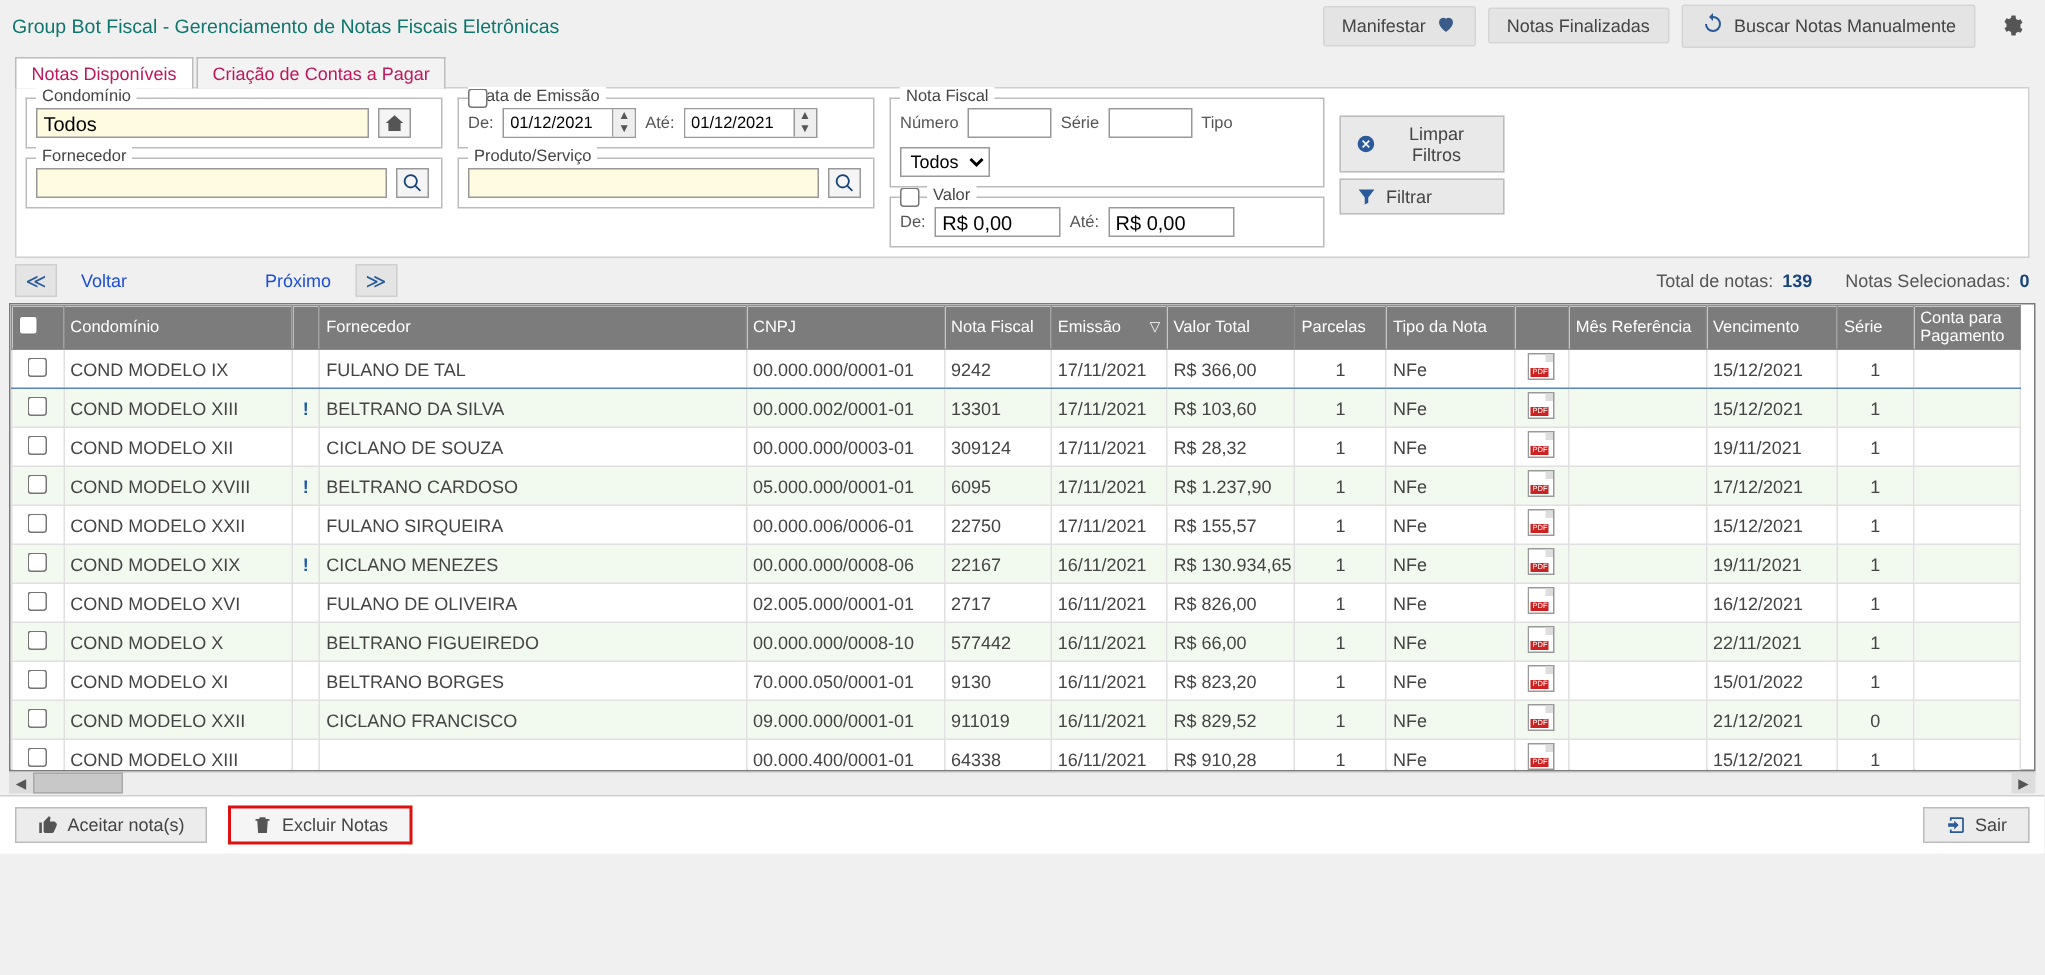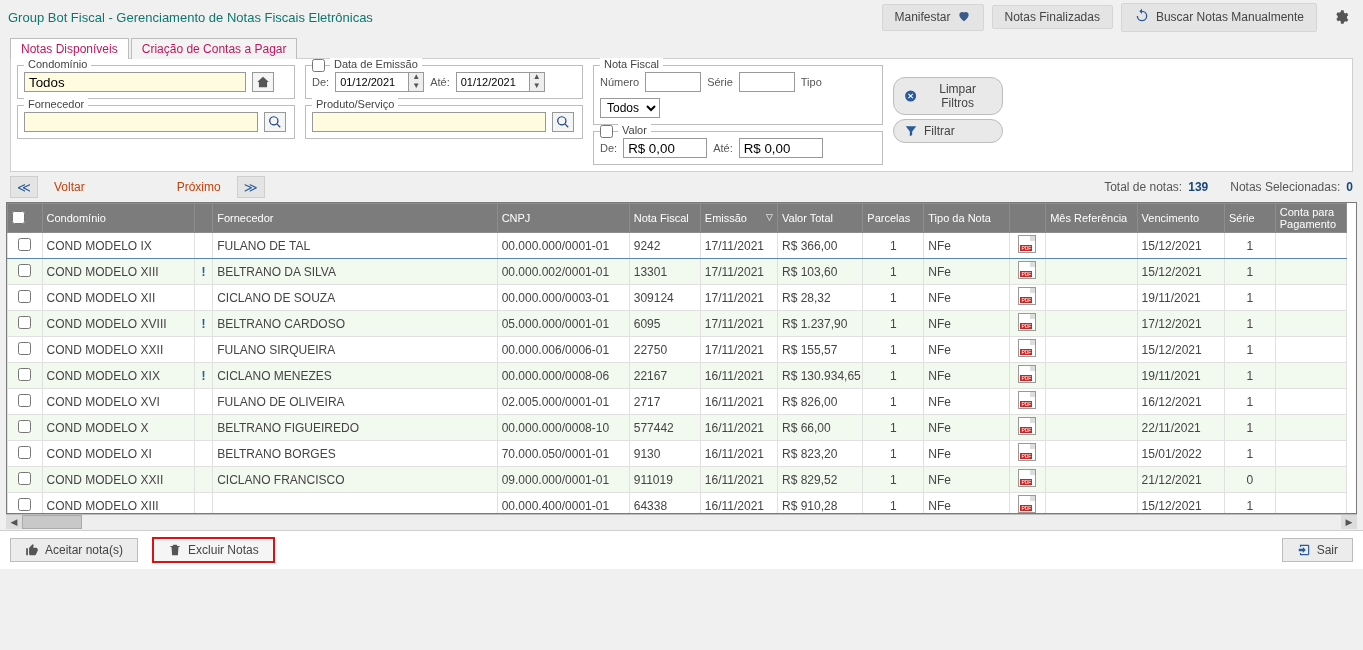--- a/index.html
+++ b/index.html
@@ -25,25 +25,25 @@
 .label-inline { font-size: 11px; color: #555; }
 .input-txt { border: 1px solid #999; background: #fffbe0; padding: 2px 4px; height: 20px; }
 .input-white { border: 1px solid #999; background: #fff; padding: 2px 4px; height: 20px; }
 .select { border: 1px solid #999; background: #fff; padding: 1px 2px; height: 20px; font-size: 12px; }
 .icon-btn { border: 1px solid #999; background: #f5f5f5; width: 22px; height: 20px; display: inline-flex; align-items: center; justify-content: center; cursor: pointer; }
 .date-spin { display:inline-flex; align-items:center; border:1px solid #999; height:20px; }
 .date-spin input { border:none; width:72px; padding:0 4px; font-size:11px; height:18px; }
 .date-spin .spins { display:flex; flex-direction:column; border-left:1px solid #999;}
 .date-spin .spins span { width:14px; height:9px; line-height:8px; text-align:center; font-size:8px; cursor:pointer; background:#eee;}
 
-.action-btn { background:#e9e9e9; border:1px solid #bcbcbc; padding:4px 10px; display:inline-flex; align-items:center; gap:6px; font-size:12px; color:#444; cursor:pointer; border-radius:12px; margin-bottom:4px; width:110px; }
+.action-btn { background:#e9e9e9; border:1px solid #bcbcbc; padding:4px 10px; display:inline-flex; align-items:center; gap:6px; font-size:12px; color:#444; cursor:pointer; border-radius:0; margin-bottom:4px; width:110px; }
 
 .nav-bar { display:flex; align-items:center; padding:4px 10px; background:#f0f0f0; gap:10px; }
 .nav-btn { background:#e4e4e4; border:1px solid #cfcfcf; width:28px; height:22px; display:inline-flex; align-items:center; justify-content:center; cursor:pointer; }
-.nav-label { font-size:12px; color:#c2410c; padding:0 6px; }
+.nav-label { font-size:12px; color:#1d4ed8; padding:0 6px; }
 .status-right { margin-left:auto; display:flex; align-items:center; gap:6px; font-size:12px; color:#555;}
 .status-right .count { color:#18457d; font-weight:bold; }
 
 .grid-wrap { margin:0 6px; border:1px solid #7a7a7a; background:#fff; height:312px; display:flex; flex-direction:column; }
 .grid-scroll { overflow:auto; flex:1; }
 table.grid { border-collapse:collapse; width:1340px; table-layout:fixed; }
 .grid thead th { background:#7c7c7c; color:#fff; font-weight:normal; font-size:11px; border:1px solid #8d8d8d; padding:2px 4px; text-align:left; position:sticky; top:0; }
 .grid thead th.sort { position:relative; }
 .grid thead th.sort::after { content:"▽"; position:absolute; right:4px; font-size:9px; }
 .grid tbody td { border:1px solid #e0e0e0; padding:2px 4px; font-size:12px; color:#444; height:24px; white-space:nowrap; overflow:hidden; }
@@ -131,21 +131,21 @@
           <svg class="ico" viewBox="0 0 24 24">
               <path fill="#18457d" d="M10 2a8 8 0 1 0 4.9 14.3l5.4 5.4 1.4-1.4-5.4-5.4A8 8 0 0 0 10 2zm0 2a6 6 0 1 1 0 12 6 6 0 0 1 0-12z"></path>
             </svg>
         </span>
       </div>
     </div>
   </div>
 
   <div style="display:flex;flex-direction:column;gap:6px;">
     <div class="fieldset" style="width:278px;">
-      <span class="legend" style="left:24px;">Data de Emissão</span>
+      <span class="legend" style="left:6px;">Data de Emissão</span>
       <input type="checkbox" style="position: absolute; top: -7px; left: 6px;">
       <div class="row">
         <span class="label-inline">De:</span>
         <span class="date-spin">
             <input value="01/12/2021" style="">
             <span class="spins">
               <span>▲</span>
               <span>▼</span>
             </span>
           </span>

